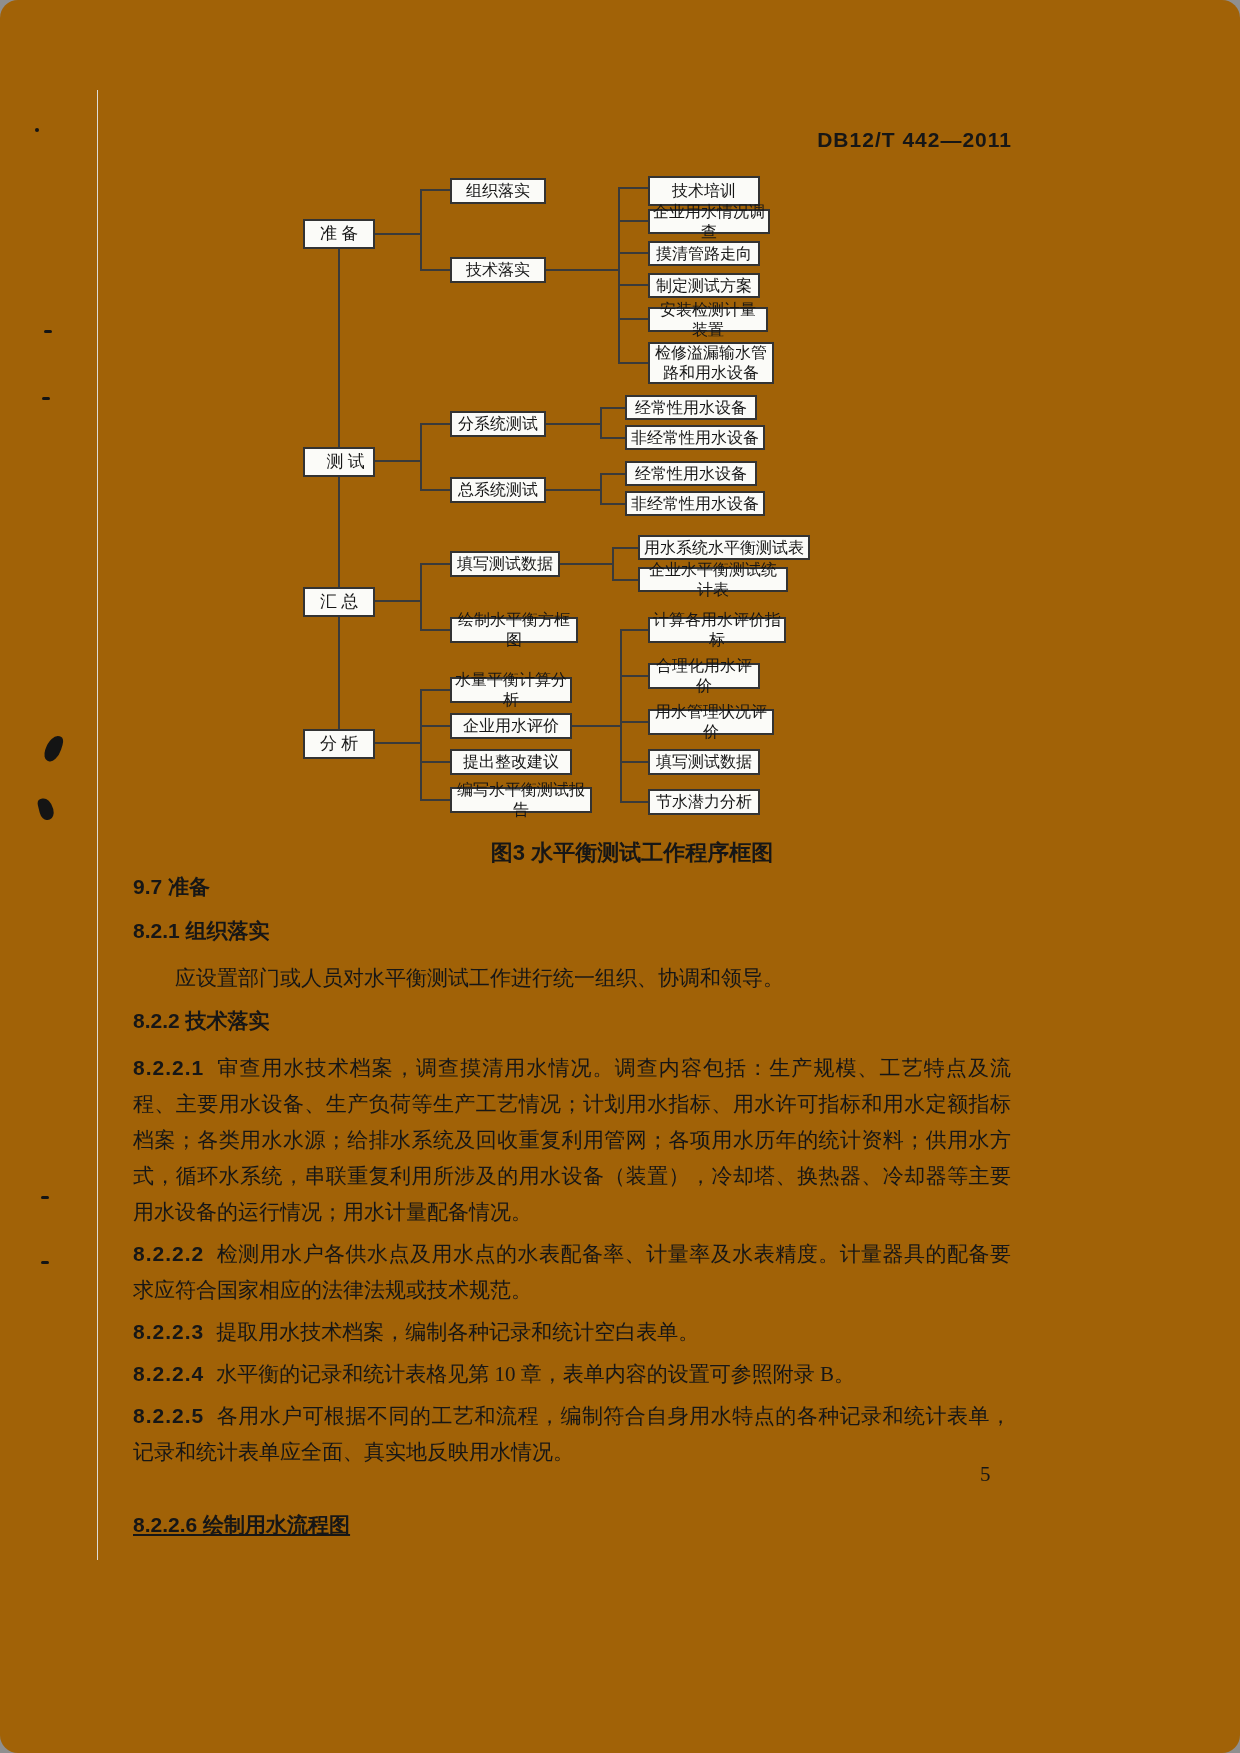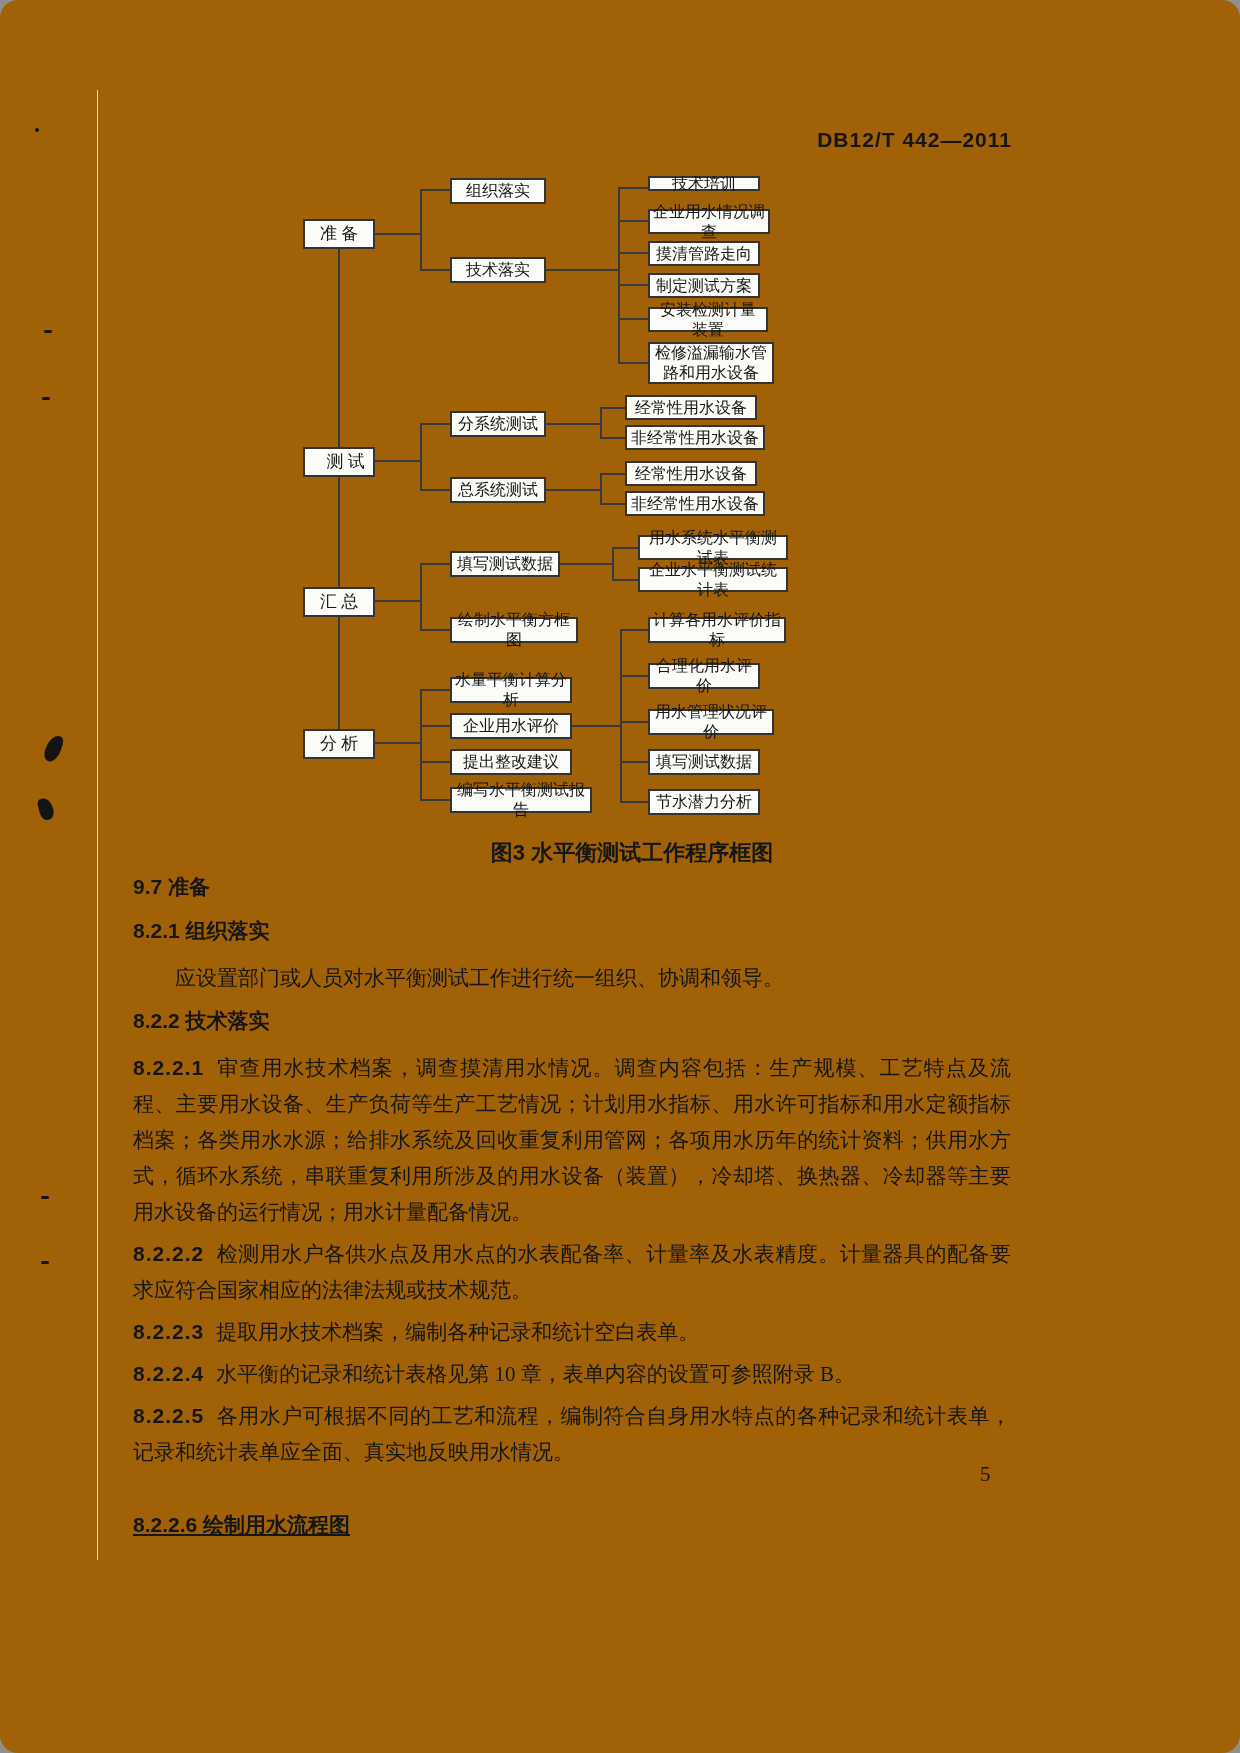--- a/index.html
+++ b/index.html
@@ -165,39 +165,39 @@
     <div class="ln" style="left:620px;top:801px;width:28px;height:2px;"></div>
 
     <div class="fbox stage" style="left:303px;top:219px;width:72px;height:30px;">准  备</div>
     <div class="fbox stage" style="left:303px;top:447px;width:72px;height:30px;padding-left:16px;">测  试</div>
     <div class="fbox stage" style="left:303px;top:587px;width:72px;height:30px;">汇  总</div>
     <div class="fbox stage" style="left:303px;top:729px;width:72px;height:30px;">分  析</div>
 
     <div class="fbox" style="left:450px;top:178px;width:96px;height:26px;">组织落实</div>
     <div class="fbox" style="left:450px;top:257px;width:96px;height:26px;">技术落实</div>
 
-    <div class="fbox" style="left:648px;top:176px;width:112px;height:15px;">技术培训</div>
+    <div class="fbox" style="left:648px;top:176px;width:112px;height:30px;">技术培训</div>
     <div class="fbox" style="left:648px;top:209px;width:122px;height:25px;">企业用水情况调查</div>
     <div class="fbox" style="left:648px;top:241px;width:112px;height:25px;">摸清管路走向</div>
     <div class="fbox" style="left:648px;top:273px;width:112px;height:25px;">制定测试方案</div>
     <div class="fbox" style="left:648px;top:307px;width:120px;height:25px;">安装检测计量装置</div>
     <div class="fbox" style="left:648px;top:342px;width:126px;height:42px;">检修溢漏输水管路和用水设备</div>
 
     <div class="fbox" style="left:450px;top:411px;width:96px;height:26px;">分系统测试</div>
     <div class="fbox" style="left:450px;top:477px;width:96px;height:26px;">总系统测试</div>
 
     <div class="fbox" style="left:625px;top:395px;width:132px;height:25px;">经常性用水设备</div>
     <div class="fbox" style="left:625px;top:425px;width:140px;height:25px;">非经常性用水设备</div>
     <div class="fbox" style="left:625px;top:461px;width:132px;height:25px;">经常性用水设备</div>
     <div class="fbox" style="left:625px;top:491px;width:140px;height:25px;">非经常性用水设备</div>
 
     <div class="fbox" style="left:450px;top:551px;width:110px;height:26px;">填写测试数据</div>
     <div class="fbox" style="left:450px;top:617px;width:128px;height:26px;">绘制水平衡方框图</div>
 
-    <div class="fbox" style="left:638px;top:535px;width:150px;height:25px;">用水系统水平衡测试表</div>
+    <div class="fbox" style="left:638px;top:535px;width:172px;height:25px;">用水系统水平衡测试表</div>
     <div class="fbox" style="left:638px;top:567px;width:150px;height:25px;">企业水平衡测试统计表</div>
 
     <div class="fbox" style="left:450px;top:677px;width:122px;height:26px;">水量平衡计算分析</div>
     <div class="fbox" style="left:450px;top:713px;width:122px;height:26px;">企业用水评价</div>
     <div class="fbox" style="left:450px;top:749px;width:122px;height:26px;">提出整改建议</div>
     <div class="fbox" style="left:450px;top:787px;width:142px;height:26px;">编写水平衡测试报告</div>
 
     <div class="fbox" style="left:648px;top:617px;width:138px;height:26px;">计算各用水评价指标</div>
     <div class="fbox" style="left:648px;top:663px;width:112px;height:26px;">合理化用水评价</div>
     <div class="fbox" style="left:648px;top:709px;width:126px;height:26px;">用水管理状况评价</div>

